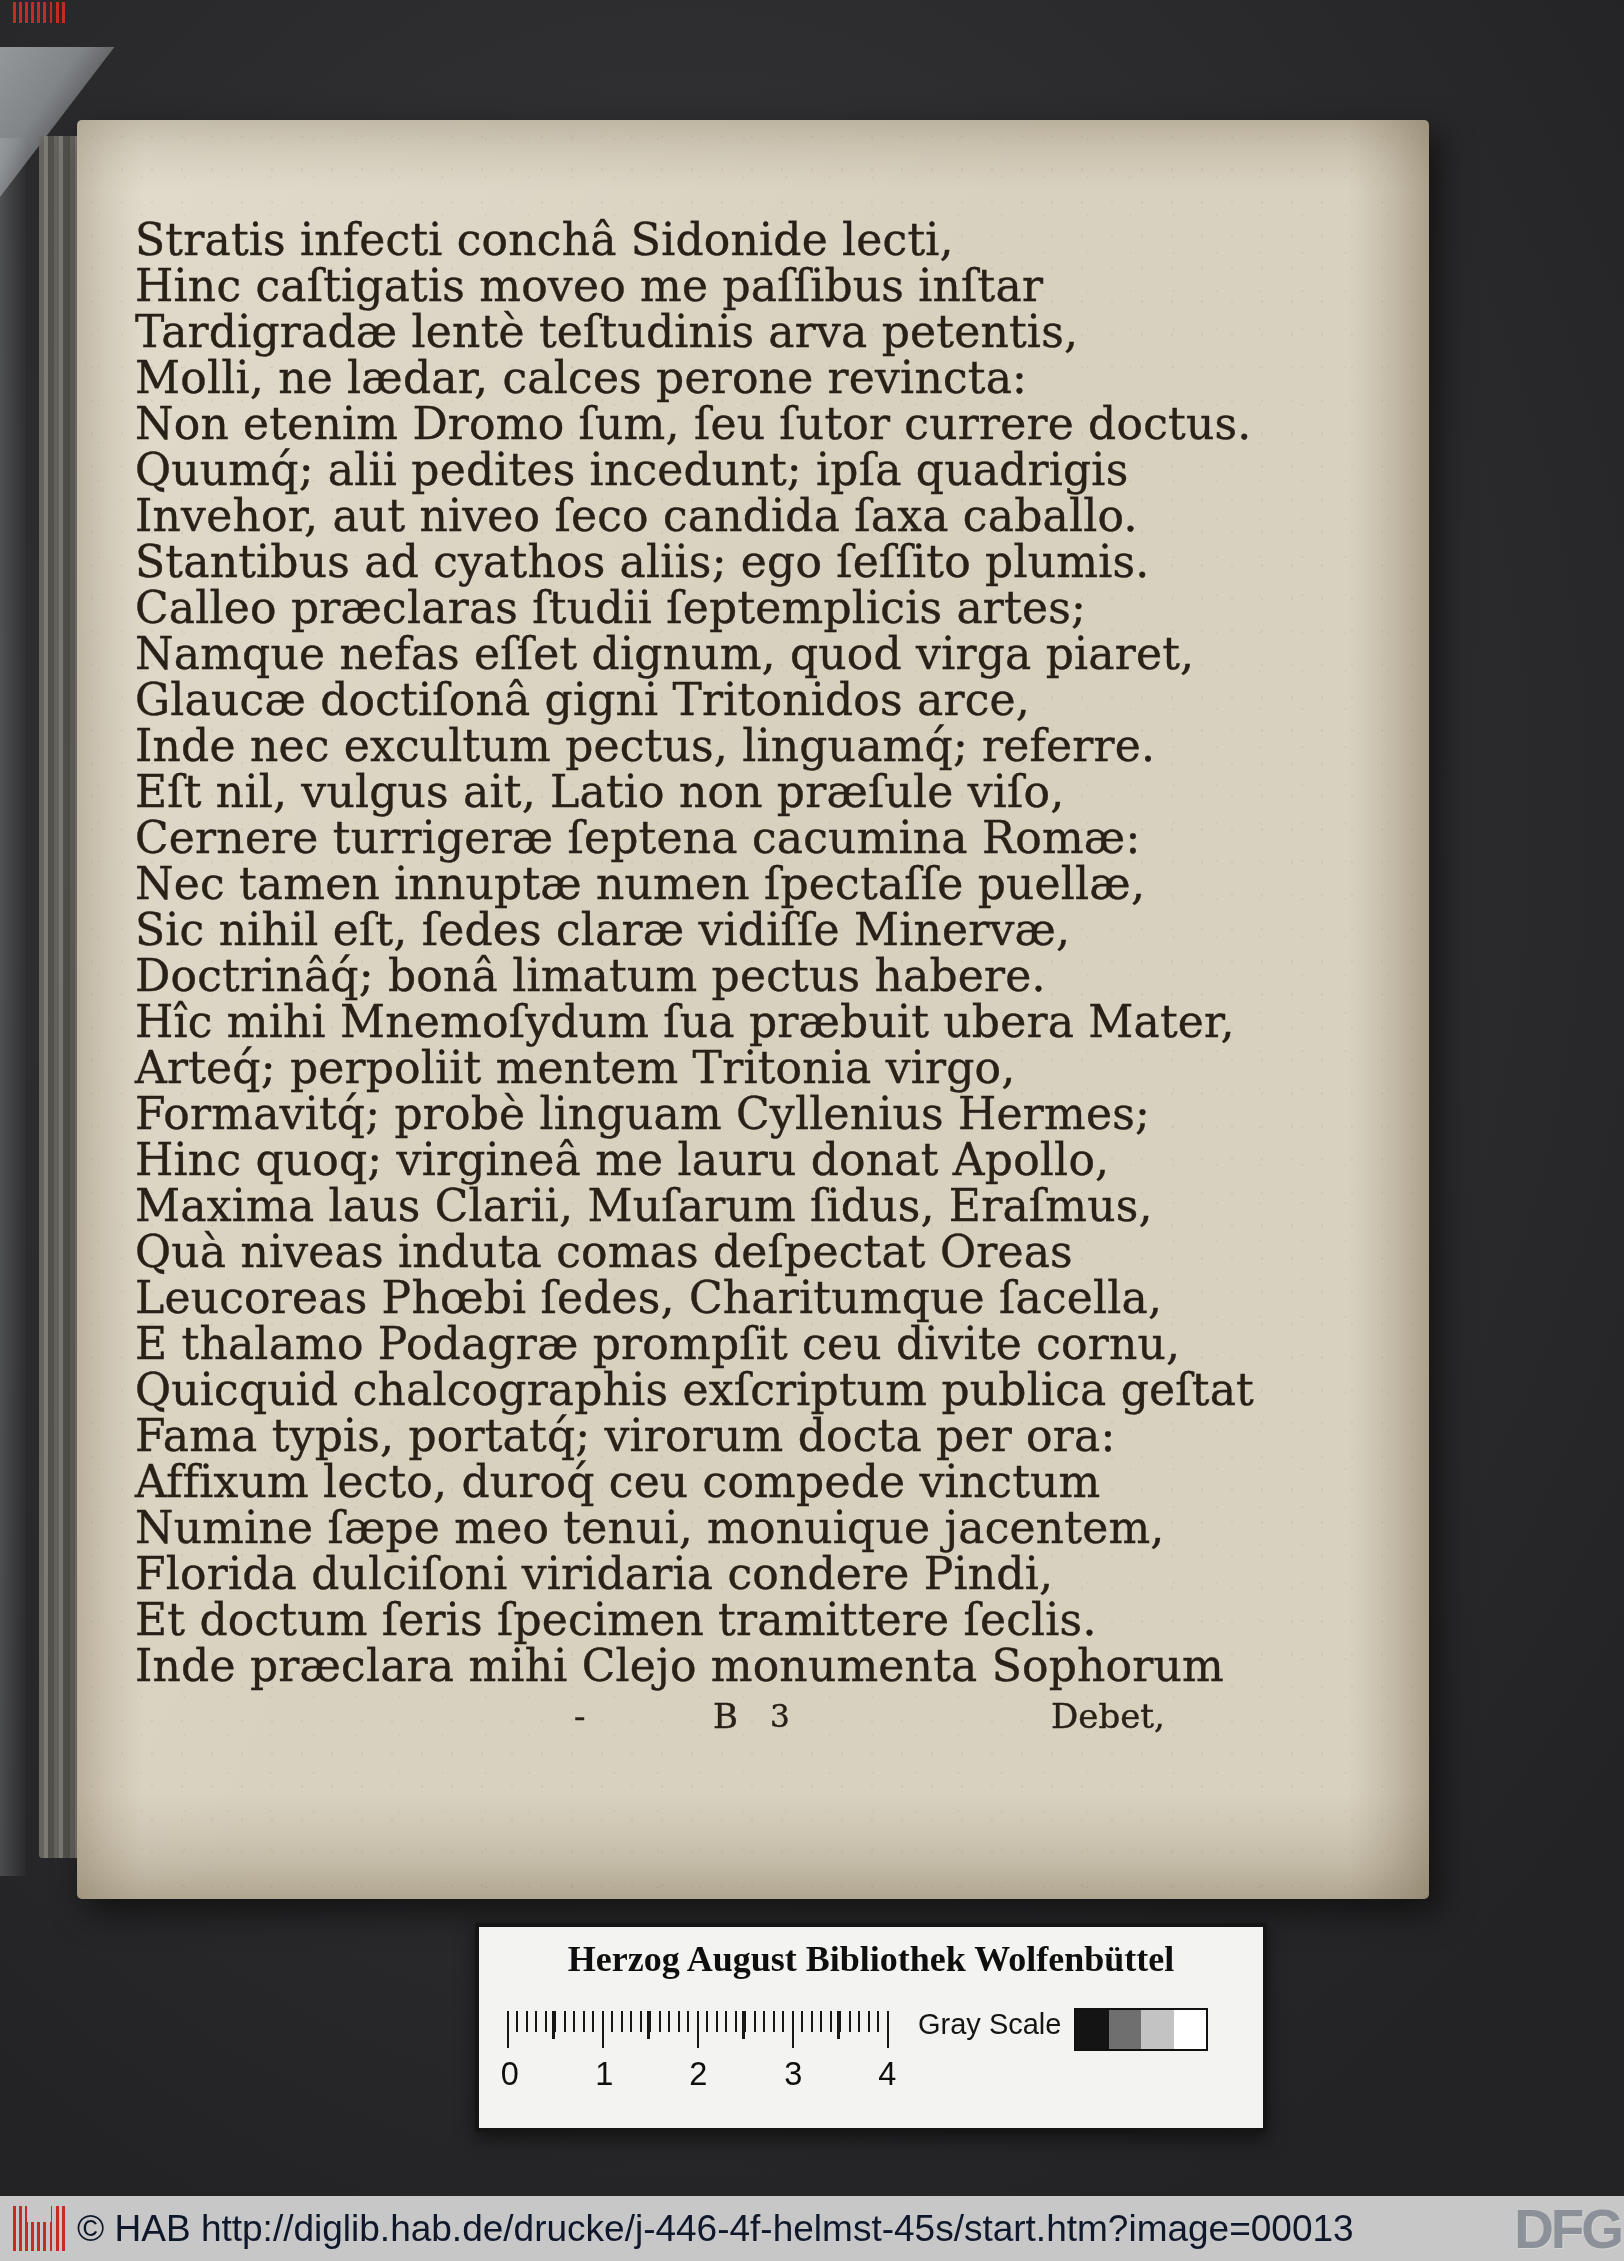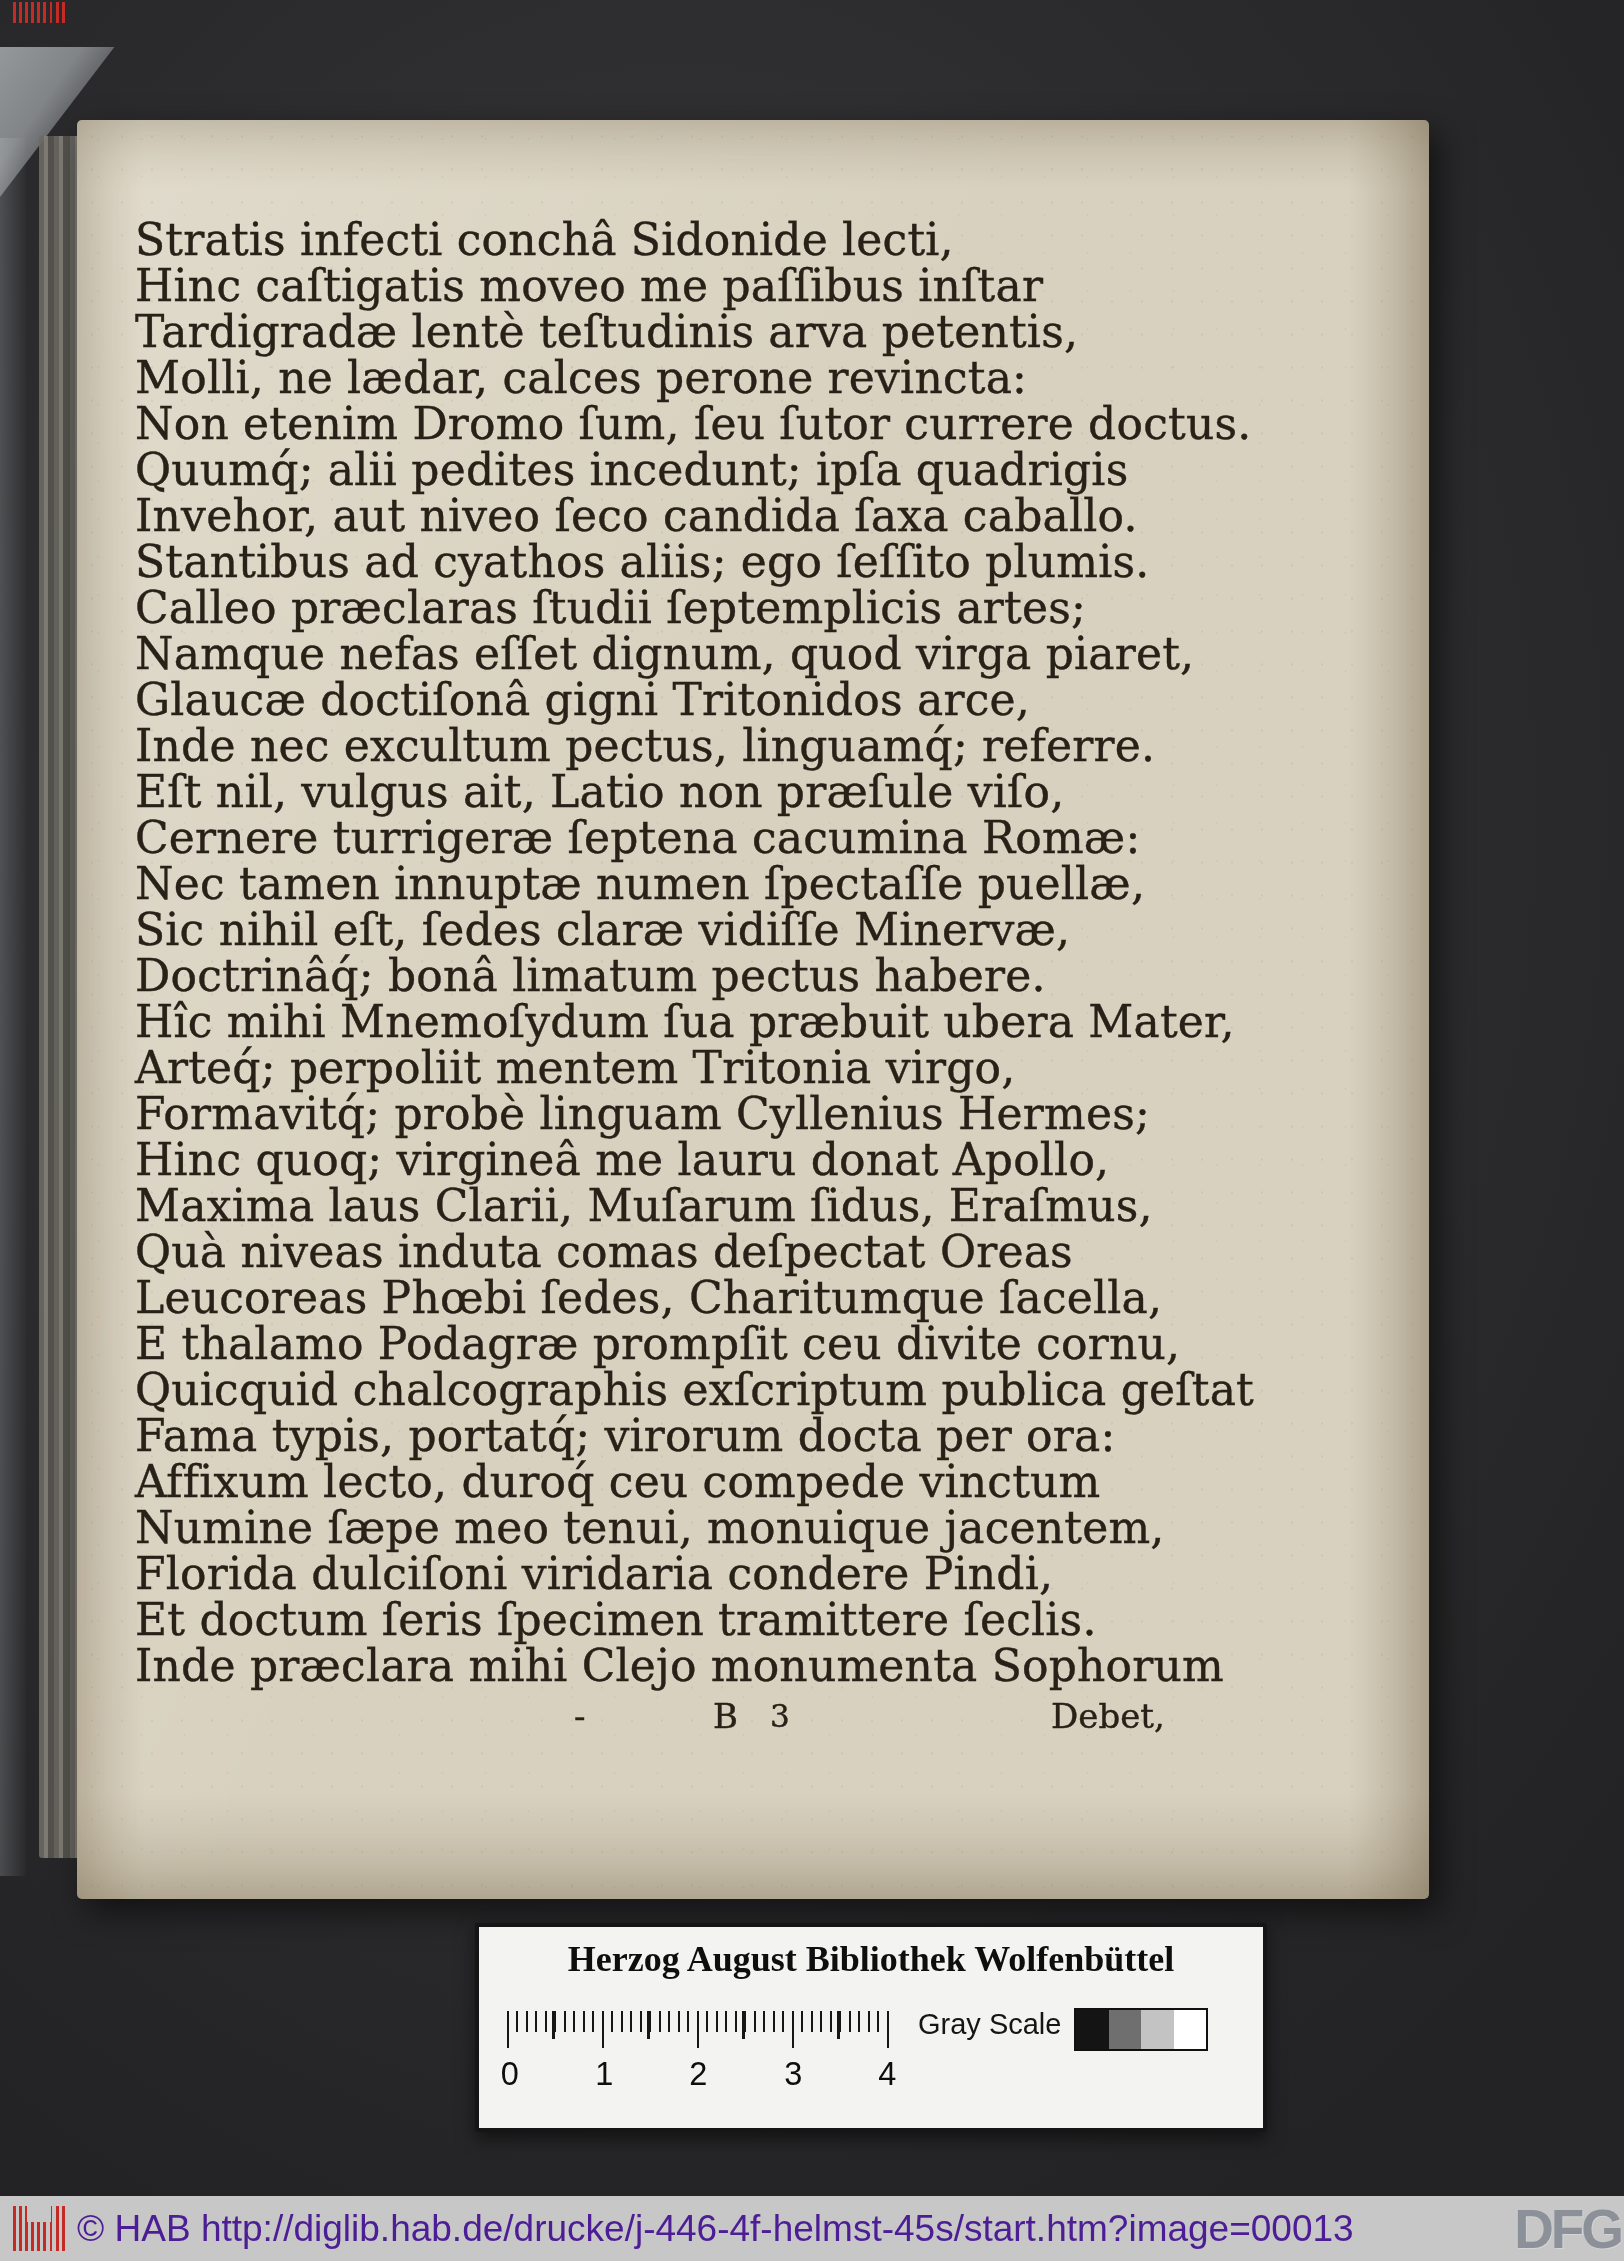--- a/index.html
+++ b/index.html
@@ -95,21 +95,21 @@
   }
   .barcode-footer{
     position:absolute;left:13px;top:9.7px;width:54px;height:45px;
     background:repeating-linear-gradient(90deg,#c32b24 0 2.8px,transparent 2.8px 6.1px);
   }
   .barcode-footer .barcode-mask{
     position:absolute;left:14px;top:0;width:24.4px;height:16.2px;background:#c7c7c7;
   }
   .copyright-url{
     position:absolute;left:77px;top:0;height:65px;line-height:65px;
-    font-size:37px;color:#4c1d95;white-space:nowrap;
+    font-size:37px;color:#0f172a;white-space:nowrap;
   }
   .dfg-logo{
     position:absolute;right:3.2px;top:1.6px;height:65px;line-height:62px;
     font-size:55px;font-weight:bold;letter-spacing:-3.2px;color:#8b9099;
     text-shadow:0.8px 0.8px 0 rgba(255,255,255,0.25);
   }
 </style>
 </head>
 <body>
 

